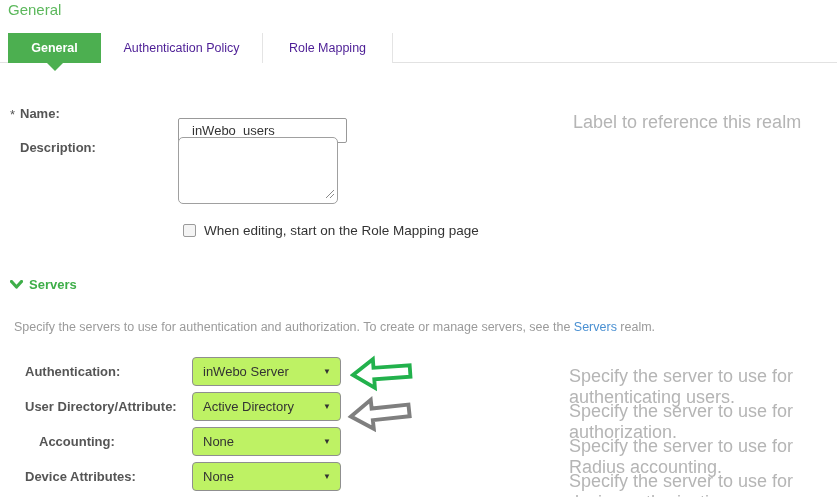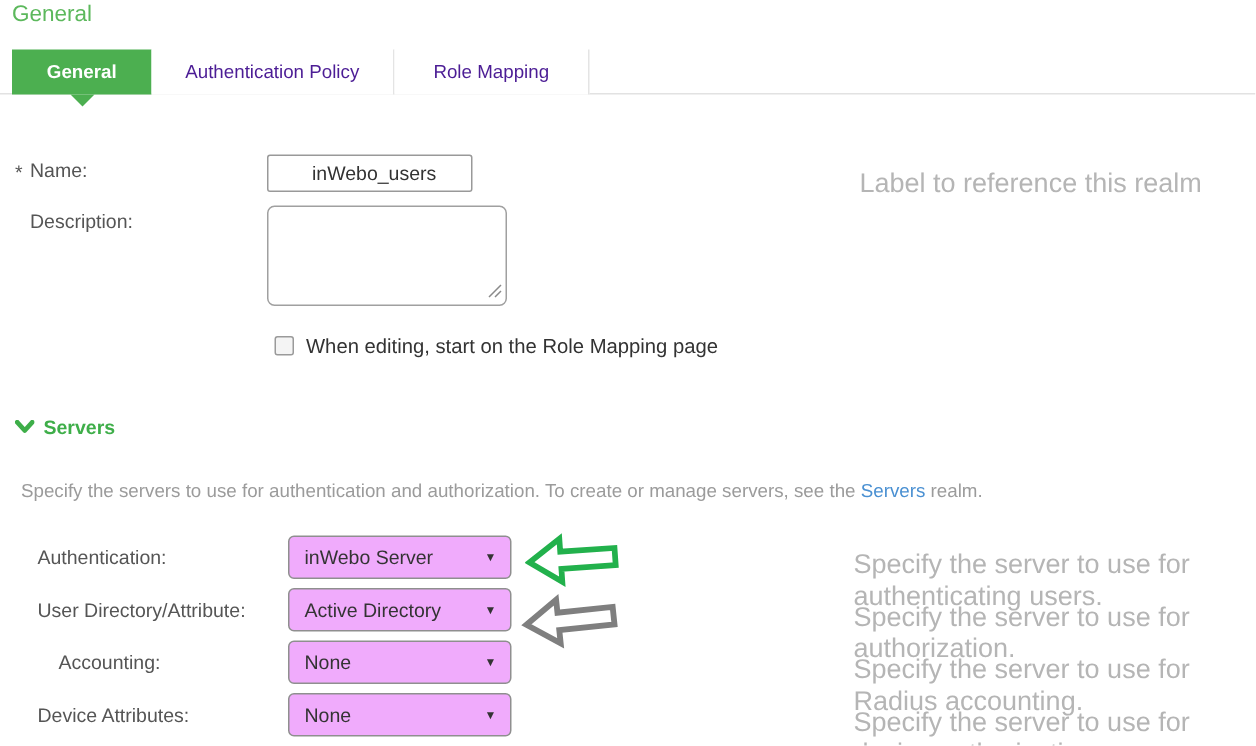--- a/index.html
+++ b/index.html
@@ -16,27 +16,27 @@
          font-size:12.5px; color:#4c1d95; background:#fff; cursor:pointer; }
   .tab.sep { border-right:1px solid #e4e4e4; }
   .tab-general { left:8px; width:93px; background:#4caf50; color:#fff; font-weight:bold; }
   .tab-auth { left:101px; width:162px; }
   .tab-role { left:263px; width:130px; }
   .tab-notch { position:absolute; left:47px; top:30px; width:0; height:0;
                border-left:8px solid transparent; border-right:8px solid transparent;
                border-top:8px solid #4caf50; }
 
   
-  .flabel { position:absolute; font-size:13px; color:#555555; }
+  .flabel { position:absolute; font-size:13px; color:#555555;font-weight:bold; }
   .hint { position:absolute; font-size:18px; color:#b5b5b5; }
 
   .req-star { position:absolute; left:10px; top:107px; font-size:13px; color:#555; }
   .name-label { left:20px; top:106px; }
-  .name-input { position:absolute; left:178px; top:103px; width:137px; height:25px;
-                border:1px solid #999; border-radius:2px; padding-left:29px;
+  .name-input { position:absolute; left:178px; top:118px; width:169px; height:25px;
+                border:1px solid #999; border-radius:2px; padding-left:13px;
                 font-family:"Liberation Sans", sans-serif; font-size:13px; color:#333; outline:none; }
   .name-hint { left:573px; top:112px; }
 
   .desc-label { left:20px; top:140px; }
   .desc-wrap { position:absolute; left:178px; top:137px; width:160px; height:67px; }
   .desc-textarea { width:160px; height:67px; border:1px solid #a0a0a0; border-radius:5px;
                    resize:none; outline:none; font-family:"Liberation Sans", sans-serif; font-size:13px; color:#333;
                    padding:4px 6px; }
   .resize-grip { position:absolute; right:3px; bottom:5px; width:10px; height:10px; pointer-events:none; }
 
@@ -49,21 +49,21 @@
   .servers-header { position:absolute; left:29px; top:277px; font-size:13px; font-weight:bold; color:#3eae49; }
   .servers-intro { position:absolute; left:14px; top:320px; font-size:12.5px; color:#9b9b9b; width:700px; }
   .servers-link { color:#4a90d2; text-decoration:none; cursor:pointer; }
 
   
   .srv-label-0 { left:25px; top:364px; }
   .srv-label-1 { left:25px; top:399px; }
   .srv-label-2 { left:39px; top:434px; }
   .srv-label-3 { left:25px; top:469px; }
 
-  .selectbox { position:absolute; left:192px; width:149px; height:29px; background:#f0abfc;
+  .selectbox { position:absolute; left:192px; width:149px; height:29px; background:#bef264;
                border:1px solid #8f8f8f; border-radius:4px; cursor:pointer; }
   .selectbox .sel-value { position:absolute; left:10px; top:0; line-height:27px; font-size:13px; color:#333; }
   .selectbox .sel-caret { position:absolute; right:9px; top:9px; font-size:8px; color:#333; line-height:10px; }
   .sel-0 { top:357px; }
   .sel-1 { top:392px; }
   .sel-2 { top:427px; }
   .sel-3 { top:462px; }
 
   .srv-hint-0 { left:569px; top:366px; }
   .srv-hint-1 { left:569px; top:401px; }

